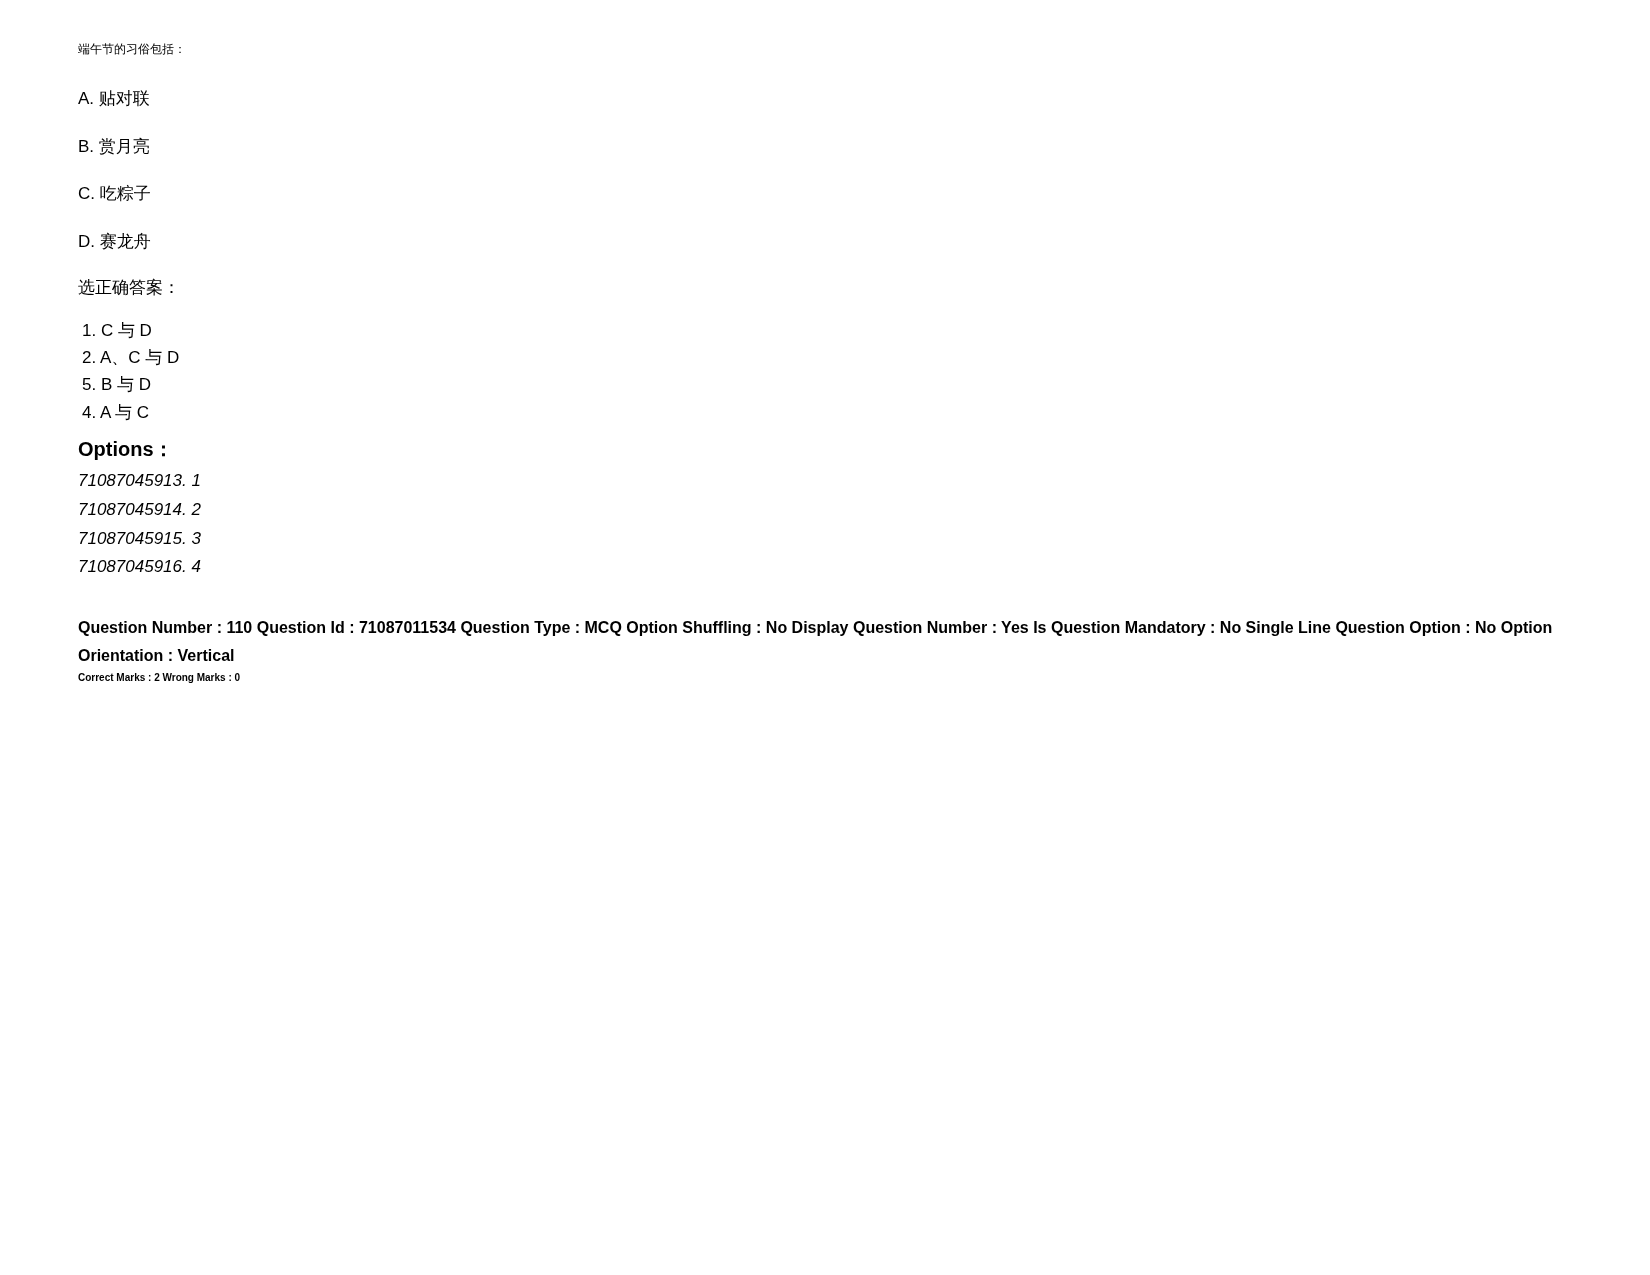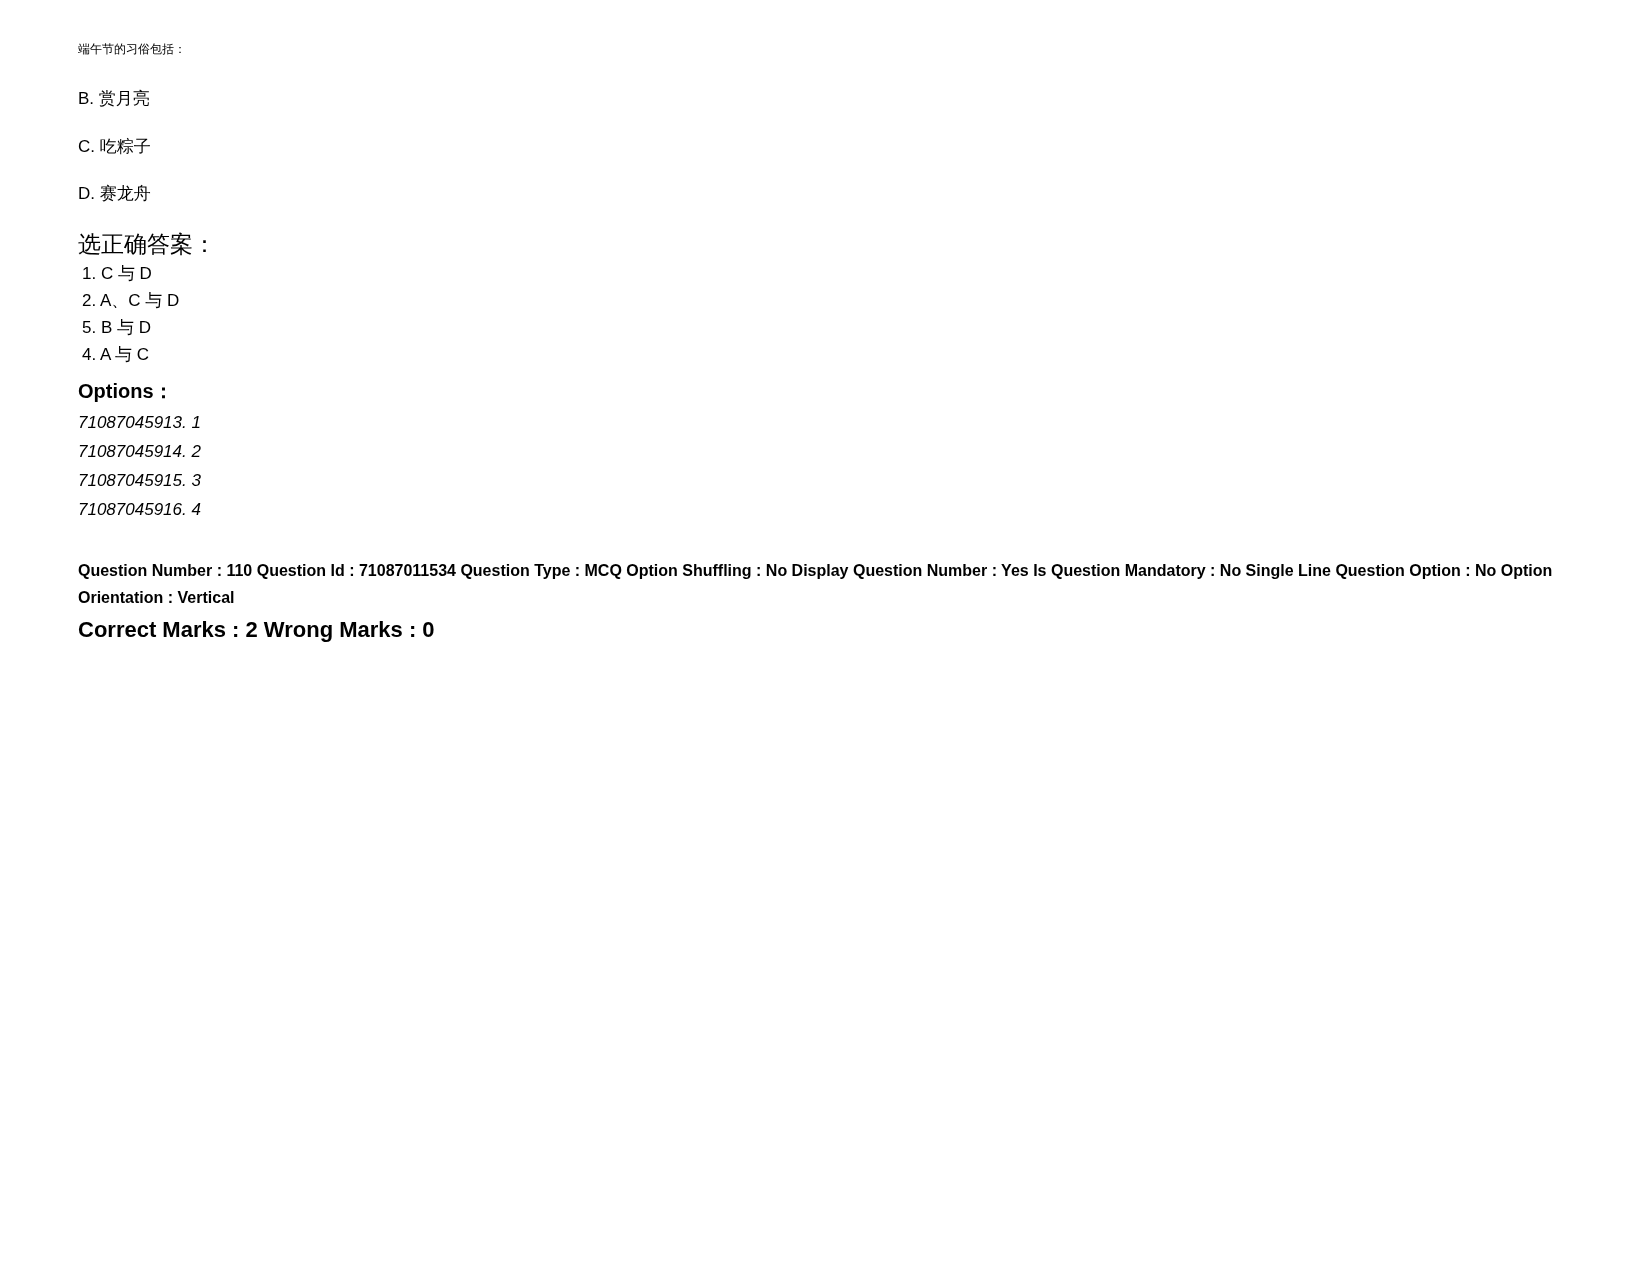--- a/index.html
+++ b/index.html
@@ -20,21 +20,22 @@
       font-size: 12px;
       margin-bottom: 28px;
       line-height: 1.5;
     }
     .option {
       font-size: 17px;
       margin-bottom: 22px;
       line-height: 1.5;
     }
     .select-answer-label {
-      font-size: 23px;
+      font-size: 17px;
+      margin-bottom: 18px;
       margin-top: 10px;
     }
     .answer-option {
       font-size: 17px;
       line-height: 1.6;
       margin-left: 4px;
     }
     .options-block {
       margin-top: 10px;
     }
@@ -48,31 +49,32 @@
       line-height: 1.7;
       font-style: italic;
     }
     .meta-block {
       margin-top: 32px;
       font-size: 16px;
       font-weight: bold;
       line-height: 1.7;
     }
     .marks-line {
-      font-size: 22px;
+      font-size: 10px;
       font-weight: bold;
     }
   </style>
 </head>
 <body>
 
 <div>
 
   <div class="question-text">端午节的习俗包括：</div>
 
+  <div class="option">A. 贴对联</div>
   <div class="option">B. 赏月亮</div>
   <div class="option">C. 吃粽子</div>
   <div class="option">D. 赛龙舟</div>
 
   <div class="select-answer-label">选正确答案：</div>
 
   <div>
     <div class="answer-option">1. C 与 D</div>
     <div class="answer-option">2. A、C 与 D</div>
     <div class="answer-option">5. B 与 D</div>

